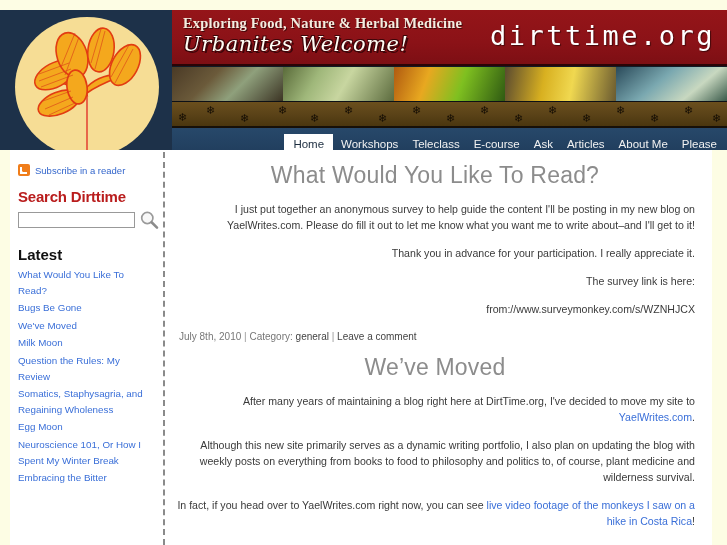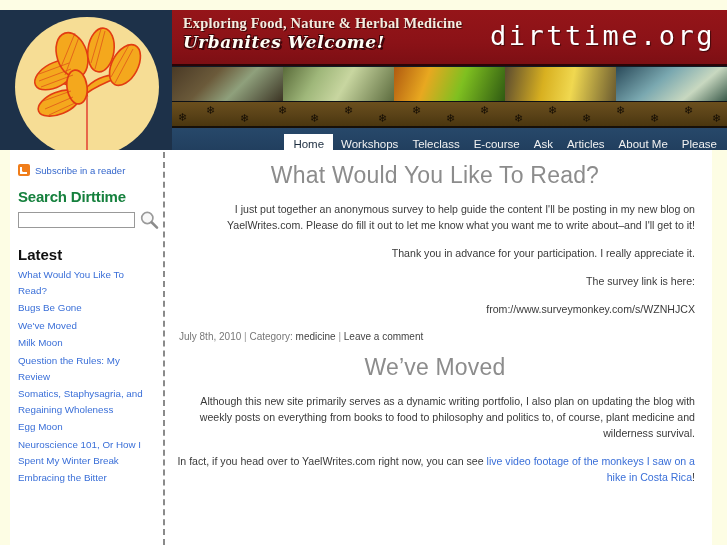--- a/index.html
+++ b/index.html
@@ -36,21 +36,21 @@
     color:#f4ece0;
     font-family:"Liberation Serif", serif;
     font-size:14.5px;font-weight:700;letter-spacing:.2px;
     text-shadow:1px 1px 0 rgba(0,0,0,.55);
     white-space:nowrap;
   }
   .welcome{
     position:absolute;left:11px;top:22px;
     color:#fffdf5;
     font-family:"DejaVu Serif", serif;
-    font-size:17px;font-weight:700;font-style:italic;
+    font-size:21px;font-weight:400;font-style:italic;
     letter-spacing:.5px;white-space:nowrap;
     text-shadow:2px 2px 0 #3d060a, -1px -1px 0 #3d060a, 1px -1px 0 #3d060a, -1px 1px 0 #3d060a;
   }
   .sitename{
     position:absolute;right:12px;top:10px;
     color:#ffffff;
     font-family:"DejaVu Sans Mono", monospace;
     font-size:27px;letter-spacing:2.5px;white-space:nowrap;
     text-shadow:1px 1px 1px rgba(0,0,0,.5);
   }
@@ -100,21 +100,21 @@
   .rssicon:after{
     content:"";position:absolute;left:2px;bottom:2px;width:7px;height:7px;
     border:2px solid #fff;border-right-color:transparent;border-top-color:transparent;
     border-bottom-left-radius:0;border-radius:0 0 0 1px;
     transform:rotate(0deg);
     box-sizing:border-box;
     border-top:none;border-right:none;
   }
   .rsslink{font-size:9.5px;color:#3366cc;text-decoration:none;cursor:pointer;}
   .side-h{
-    font-size:15px;font-weight:bold;color:#15803d;margin:0 0 5px 2px;letter-spacing:-.2px;
+    font-size:15px;font-weight:bold;color:#b91c1c;margin:0 0 5px 2px;letter-spacing:-.2px;
   }
   .searchrow{display:flex;align-items:center;gap:4px;margin-left:2px;}
   .searchbox{
     width:117px;height:16px;border:1px solid #999;background:#fff;
     font-family:"Liberation Sans", sans-serif;font-size:11px;padding:0 3px;box-sizing:border-box;
   }
   .magnify{width:20px;height:20px;position:relative;flex:none;cursor:pointer;}
   .latest-h{font-size:15px;font-weight:bold;color:#111;margin:16px 0 4px 2px;}
   .latest-list{list-style:none;margin:0;padding:0 2px 0 2px;}
   .latest-list li{margin:0 0 2px 0;}
@@ -284,28 +284,29 @@
         <div class="post">
           <h1 class="post-title">What Would You Like To Read?</h1>
           <p>I just put together an anonymous survey to help guide the content I'll be posting in my new blog on YaelWrites.com. Please do fill it out to let me know what you want me to write about–and I'll get to it!</p>
           <p>Thank you in advance for your participation. I really appreciate it.</p>
           <p>The survey link is here:</p>
           <p>from://www.surveymonkey.com/s/WZNHJCX</p>
           <div class="post-meta">
             <span>July 8th, 2010</span>
             <span class="sep"> | </span>
             <span>Category:</span>
-            <a>medicine</a>
+            <a>general</a>
             <span class="sep"> | </span>
             <a>Leave a comment</a>
           </div>
         </div>
 
         <div class="post">
           <h1 class="post-title">We’ve Moved</h1>
+          <p id="p2-1">After many years of maintaining a blog right here at DirtTime.org, I've decided to move my site to <a>YaelWrites.com</a>.</p>
           <p>Although this new site primarily serves as a dynamic writing portfolio, I also plan on updating the blog with weekly posts on everything from books to food to philosophy and politics to, of course, plant medicine and wilderness survival.</p>
           <p id="p2-3">In fact, if you head over to YaelWrites.com right now, you can see <a>live video footage of the monkeys I saw on a hike in Costa Rica</a>!</p>
         </div>
 
       </div>
     </div>
   </div>
 </div>
 
 </body></html>

